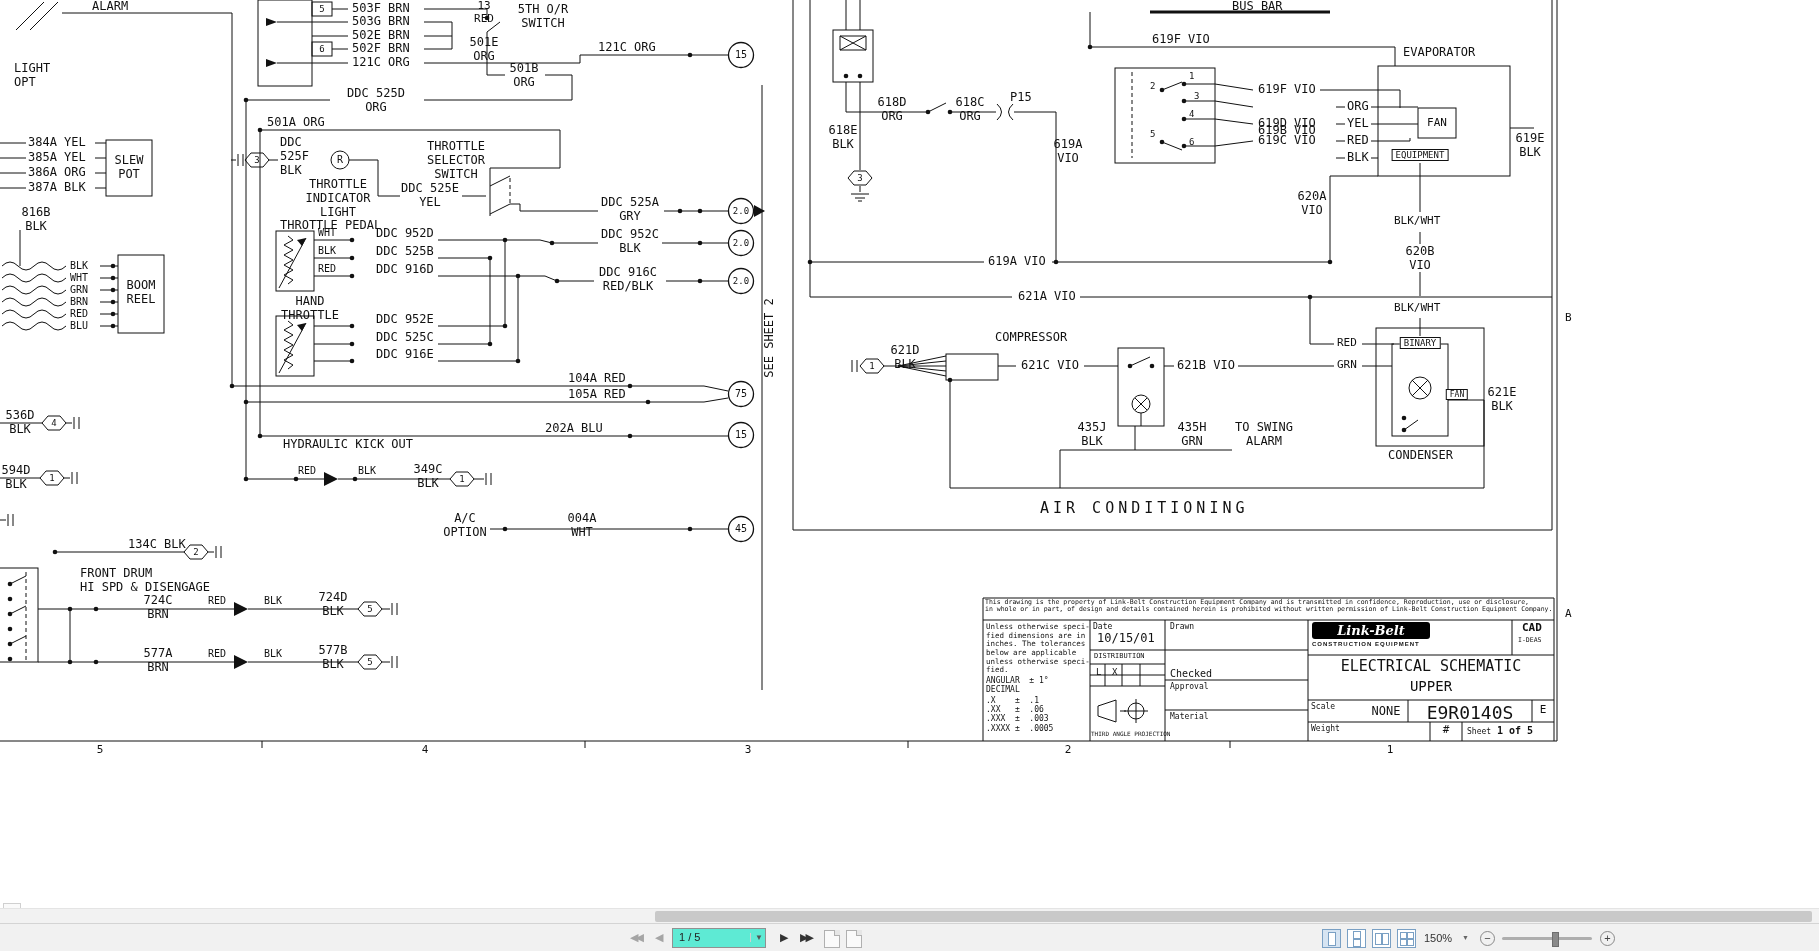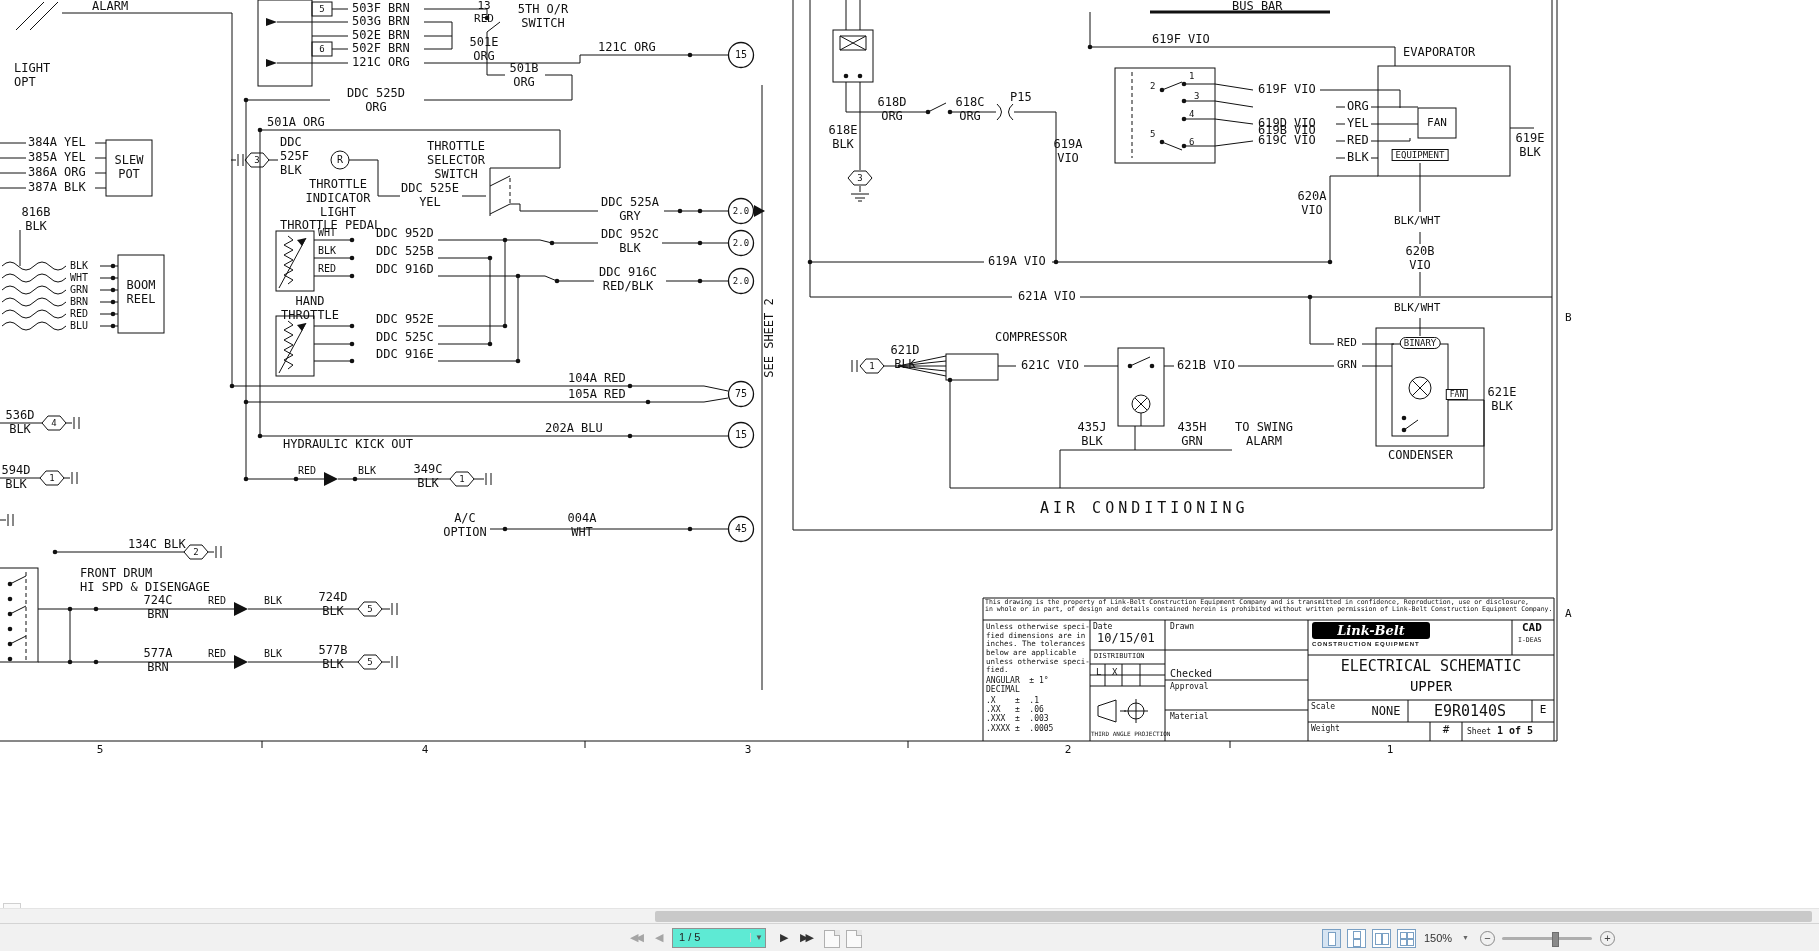--- a/index.html
+++ b/index.html
@@ -439,21 +439,21 @@
         <div class="lb c" style="left: 1312px; top: 190px;">620A
 VIO</div>
         <div class="lb" style="left: 1394px; top: 215px; font-size: 11px;">BLK/WHT</div>
         <div class="lb c" style="left: 1420px; top: 245px;">620B
 VIO</div>
         <div class="lb" style="left: 1394px; top: 302px; font-size: 11px;">BLK/WHT</div>
         <div class="lb" style="left: 988px; top: 255px;">619A VIO</div>
         <div class="lb" style="left: 1018px; top: 290px;">621A VIO</div>
         <div class="lb" style="left: 995px; top: 331px;">COMPRESSOR</div>
         <div class="lb" style="left: 1337px; top: 337px; font-size: 11px;">RED</div>
-        <div class="lb bx" style="left: 1420px; top: 337px; font-size: 9px; border-radius: 6px;">BINARY</div>
+        <div class="lb bx" style="left: 1420px; top: 337px; font-size: 9px;">BINARY</div>
         <div class="lb cc" style="left: 872px; top: 366px; font-size: 9px;">1</div>
         <div class="lb c" style="left: 905px; top: 344px;">621D
 BLK</div>
         <div class="lb c" style="left: 1050px; top: 359px;">621C VIO</div>
         <div class="lb c" style="left: 1206px; top: 359px;">621B VIO</div>
         <div class="lb" style="left: 1337px; top: 359px; font-size: 11px;">GRN</div>
         <div class="lb bx" style="left: 1457px; top: 389px; font-size: 8px;">FAN</div>
         <div class="lb c" style="left: 1502px; top: 386px;">621E
 BLK</div>
         <div class="lb c" style="left: 1092px; top: 421px;">435J
@@ -489,21 +489,21 @@
         <div class="lb" style="left: 1170px; top: 668px; font-size: 10px;">Checked</div>
         <div class="lb" style="left: 1170px; top: 682px; font-size: 8px;">Approval</div>
         <div class="lb" style="left: 1170px; top: 712px; font-size: 8px;">Material</div>
         <div class="lb" style="left: 1091px; top: 731px; font-size: 6px;">THIRD ANGLE PROJECTION</div>
         <div class="lb b" style="left: 1522px; top: 622px; font-size: 11px;">CAD</div>
         <div class="lb" style="left: 1518px; top: 637px; font-size: 6.5px;">I-DEAS</div>
         <div class="lb c" style="left: 1431px; top: 658px; font-size: 15px;">ELECTRICAL SCHEMATIC</div>
         <div class="lb c" style="left: 1431px; top: 678px; font-size: 14px;">UPPER</div>
         <div class="lb" style="left: 1311px; top: 702px; font-size: 8px;">Scale</div>
         <div class="lb c" style="left: 1372px; top: 705px; font-size: 12px; padding-left: 28px;">NONE</div>
-        <div class="lb c" style="left: 1470px; top: 703px; font-size: 15px;">E9R0140S</div>
+        <div class="lb c" style="left: 1470px; top: 703px; font-size: 18px;">E9R0140S</div>
         <div class="lb c" style="left: 1543px; top: 704px; font-size: 11px;">E</div>
         <div class="lb" style="left: 1311px; top: 724px; font-size: 8px;">Weight</div>
         <div class="lb c" style="left: 1446px; top: 724px; font-size: 11px;">#</div>
         <div class="lb" style="left: 1467px; top: 727px; font-size: 8px;">Sheet</div>
         <div class="lb b" style="left: 1497px; top: 725px; font-size: 10px;">1 of 5</div>
         <div class="lb c" style="left: 100px; top: 744px; font-size: 11px;">5</div>
         <div class="lb c" style="left: 425px; top: 744px; font-size: 11px;">4</div>
         <div class="lb c" style="left: 748px; top: 744px; font-size: 11px;">3</div>
         <div class="lb c" style="left: 1068px; top: 744px; font-size: 11px;">2</div>
         <div class="lb c" style="left: 1390px; top: 744px; font-size: 11px;">1</div>

